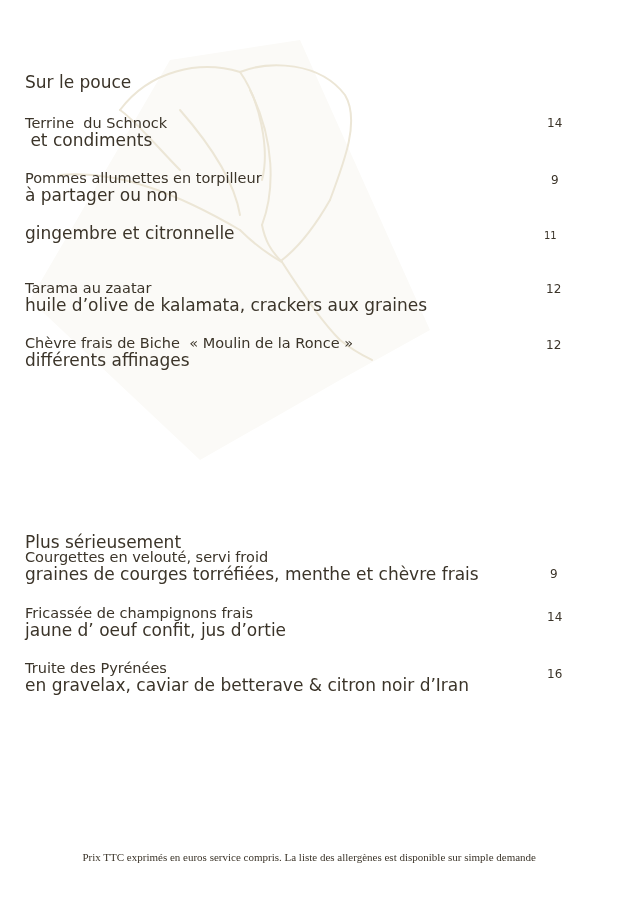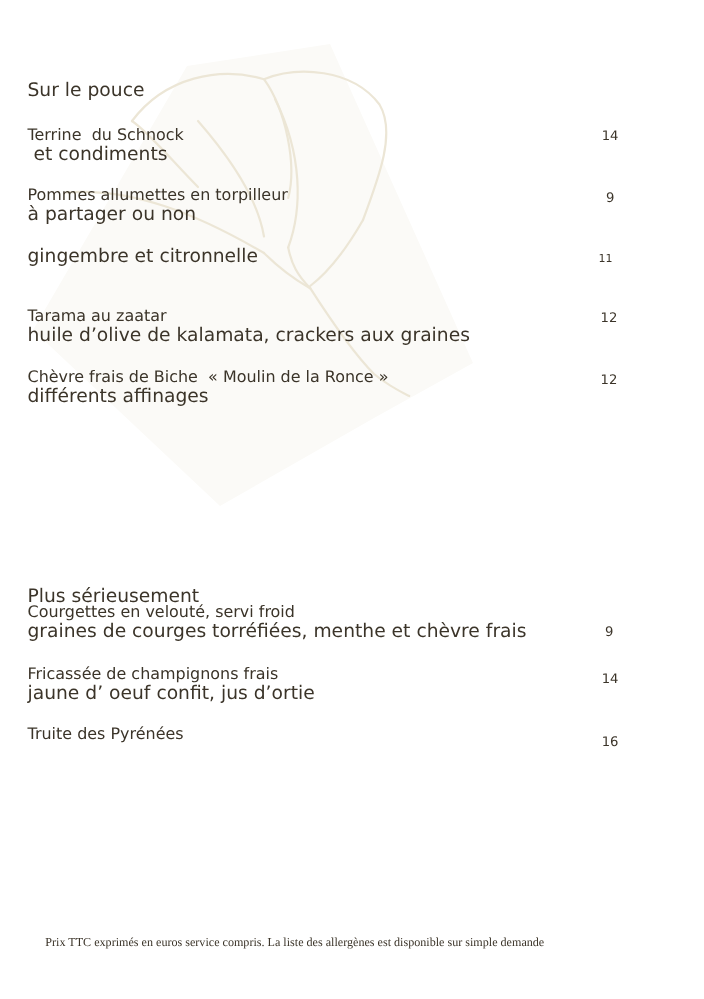--- a/index.html
+++ b/index.html
@@ -10,21 +10,21 @@
   .watermark { position: absolute; left: 0; top: 0; width: 640px; height: 908px; pointer-events: none; }
   .section-title {
     position: absolute; left: 25px; font-size: 17px; font-weight: normal; letter-spacing: 0; margin: 0;
     color: #3b3429;
   }
   .item { position: absolute; left: 25px; width: 590px; }
   .item-name { font-size: 14.5px; line-height: 17px; color: #3b3429; white-space: pre; }
   .item-desc { font-size: 17px; line-height: 14px; color: #3b3429; margin-top: 1px; white-space: pre; }
   .price { position: absolute; font-size: 12px; color: #3b3429; }
   .footer {
-    position: absolute; left: 0; width: 536px; top: 851px; text-align: center;
+    position: absolute; left: 0; width: 536px; top: 851px; text-align: right;
     font-family: "Liberation Serif", "DejaVu Serif", serif; font-size: 11px; color: #3b3429;
   }
 </style>
 </head>
 <body>
 
 <svg class="watermark" viewBox="0 0 640 908" xmlns="http://www.w3.org/2000/svg">
   <polygon points="170,60 300,40 430,330 340,380 200,460 30,300" fill="#fbfaf7"></polygon>
   <g fill="none" stroke="#ece6d6" stroke-width="2" stroke-linecap="round">
     <path d="M120,110 C150,70 200,60 240,72 C270,60 320,62 345,95 C360,120 345,160 330,200"></path>
@@ -80,16 +80,17 @@
 <div class="price" style="left:550px; top:567px;">9</div>
 
 <div class="item" style="top:605px;">
   <div class="item-name">Fricassée de champignons frais</div>
   <div class="item-desc">jaune d’ oeuf confit, jus d’ortie</div>
 </div>
 <div class="price" style="left:547px; top:610px;">14</div>
 
 <div class="item" style="top:660px;">
   <div class="item-name">Truite des Pyrénées</div>
+  <div class="item-desc">en gravelax, caviar de betterave &amp; citron noir d’Iran</div>
 </div>
 <div class="price" style="left:547px; top:667px;">16</div>
 
 <div class="footer">Prix TTC exprimés en euros service compris. La liste des allergènes est disponible sur simple demande</div>
 
 </body></html>

